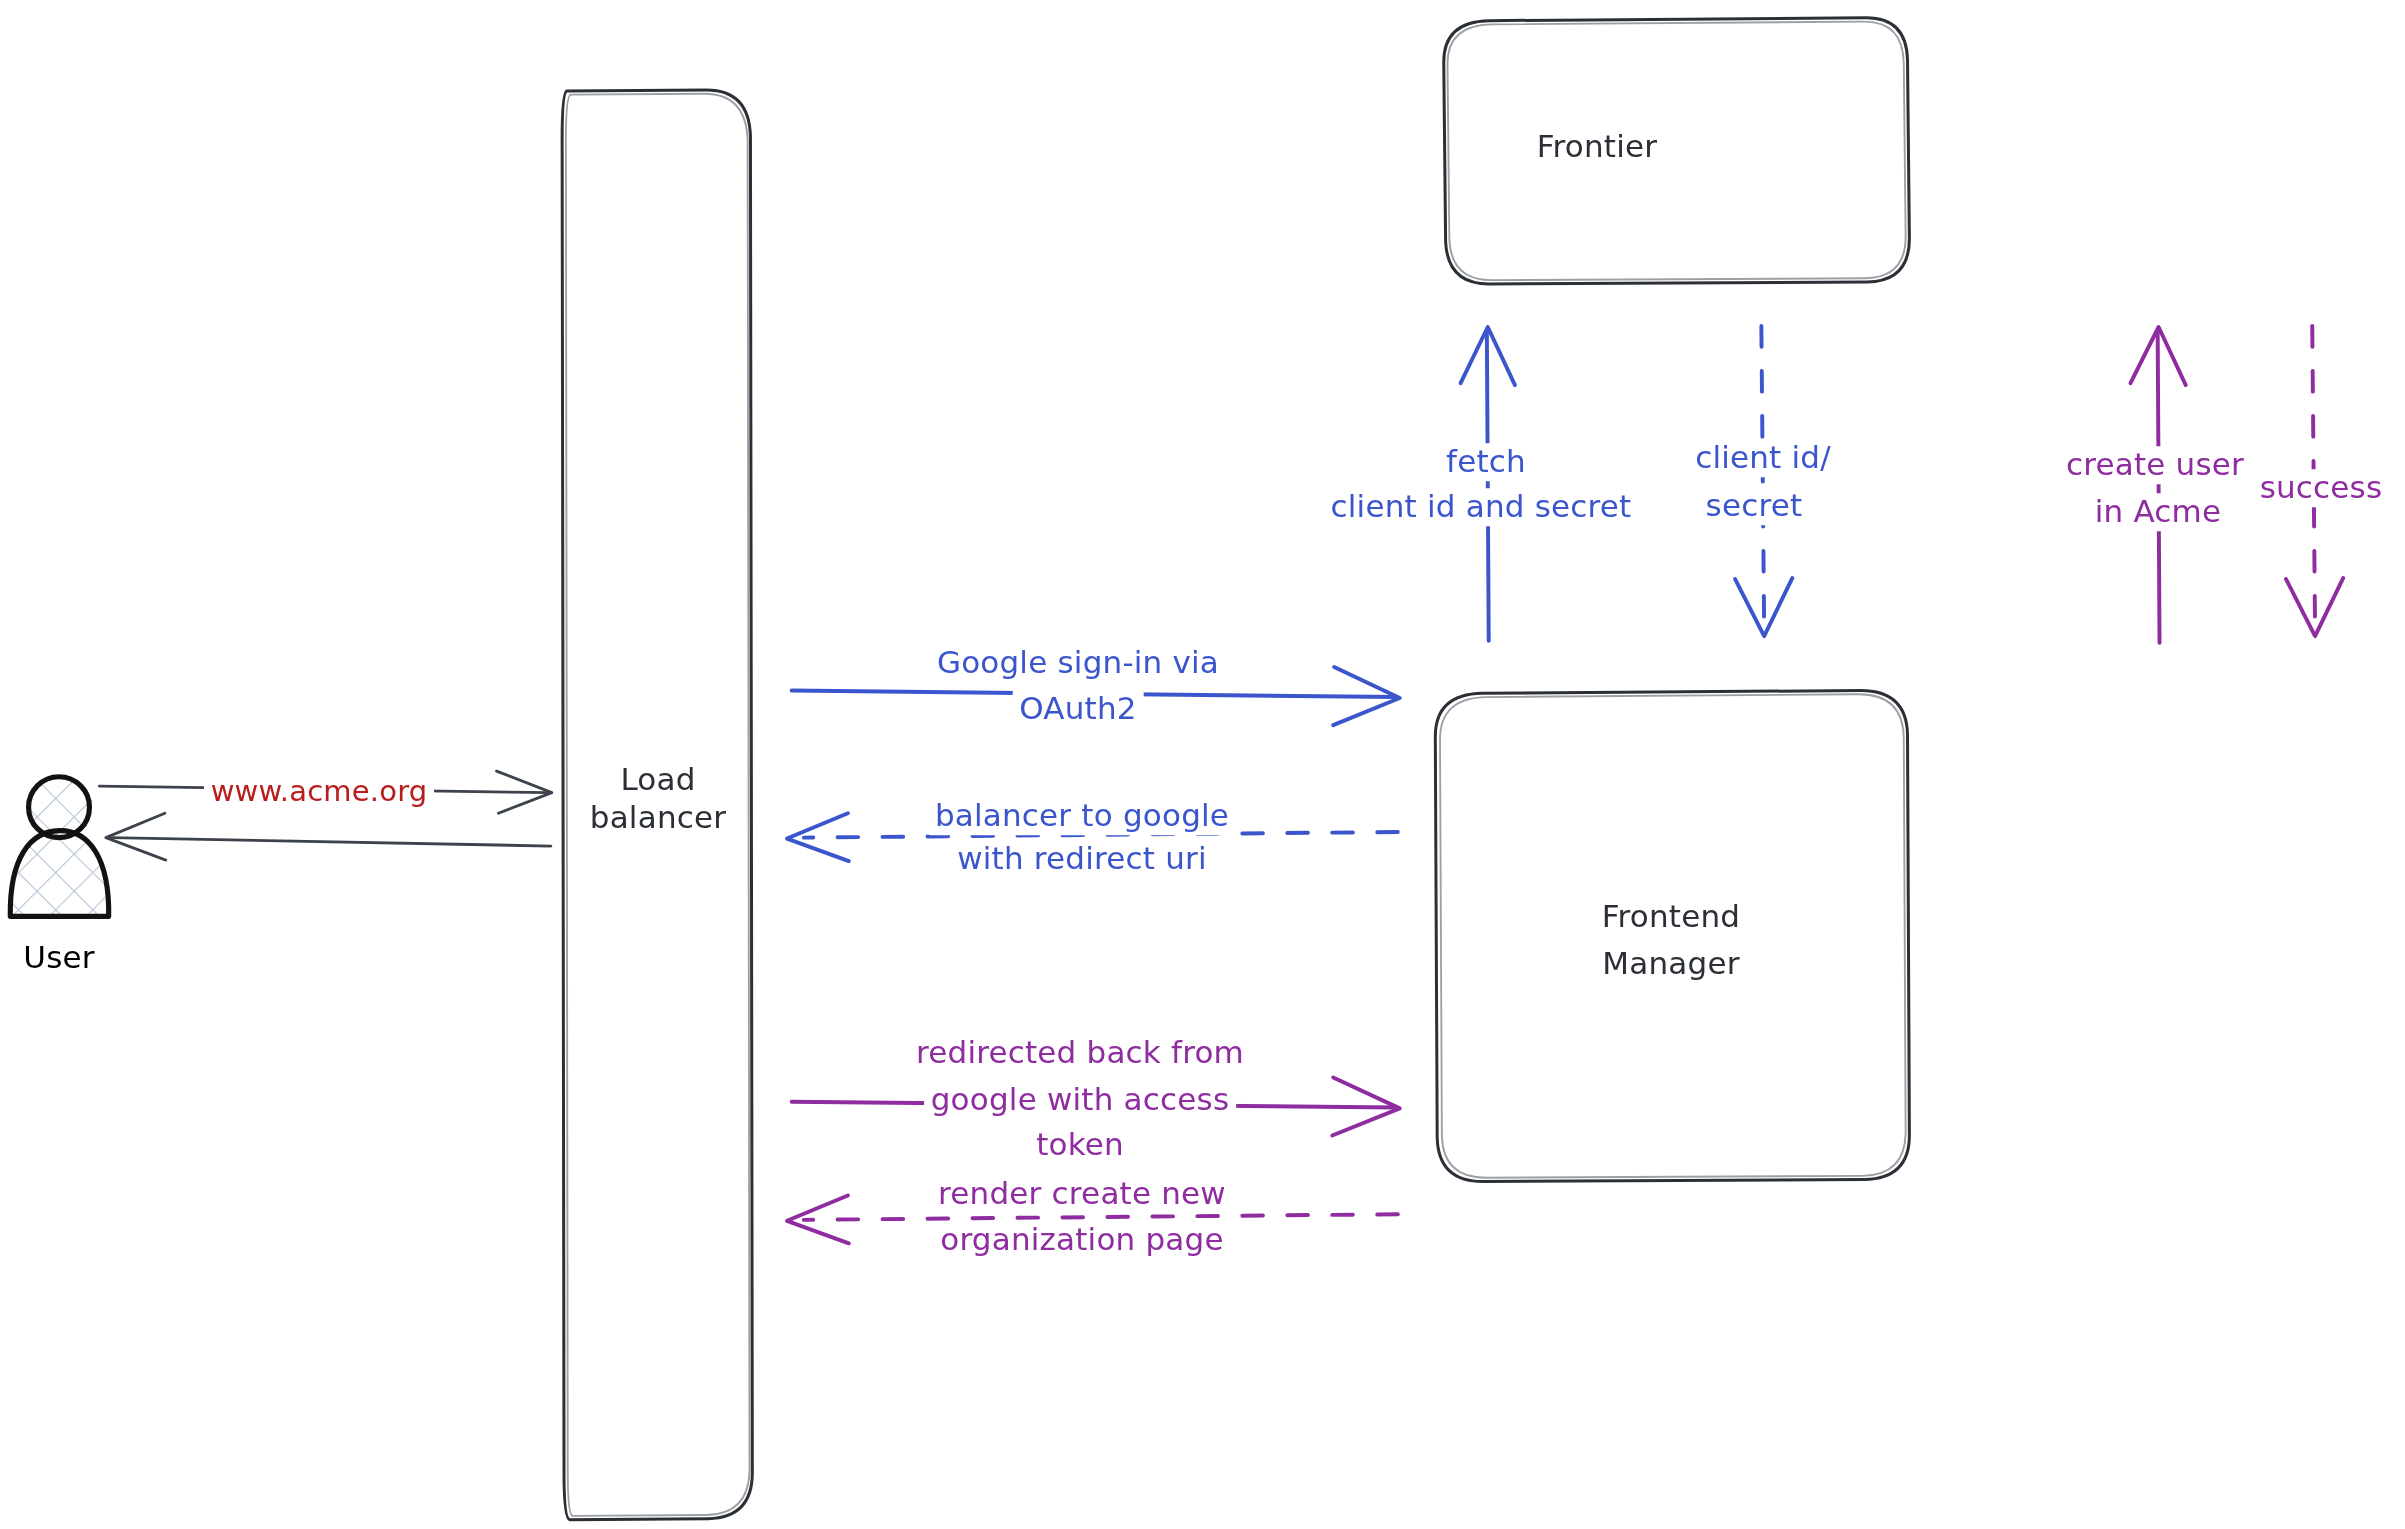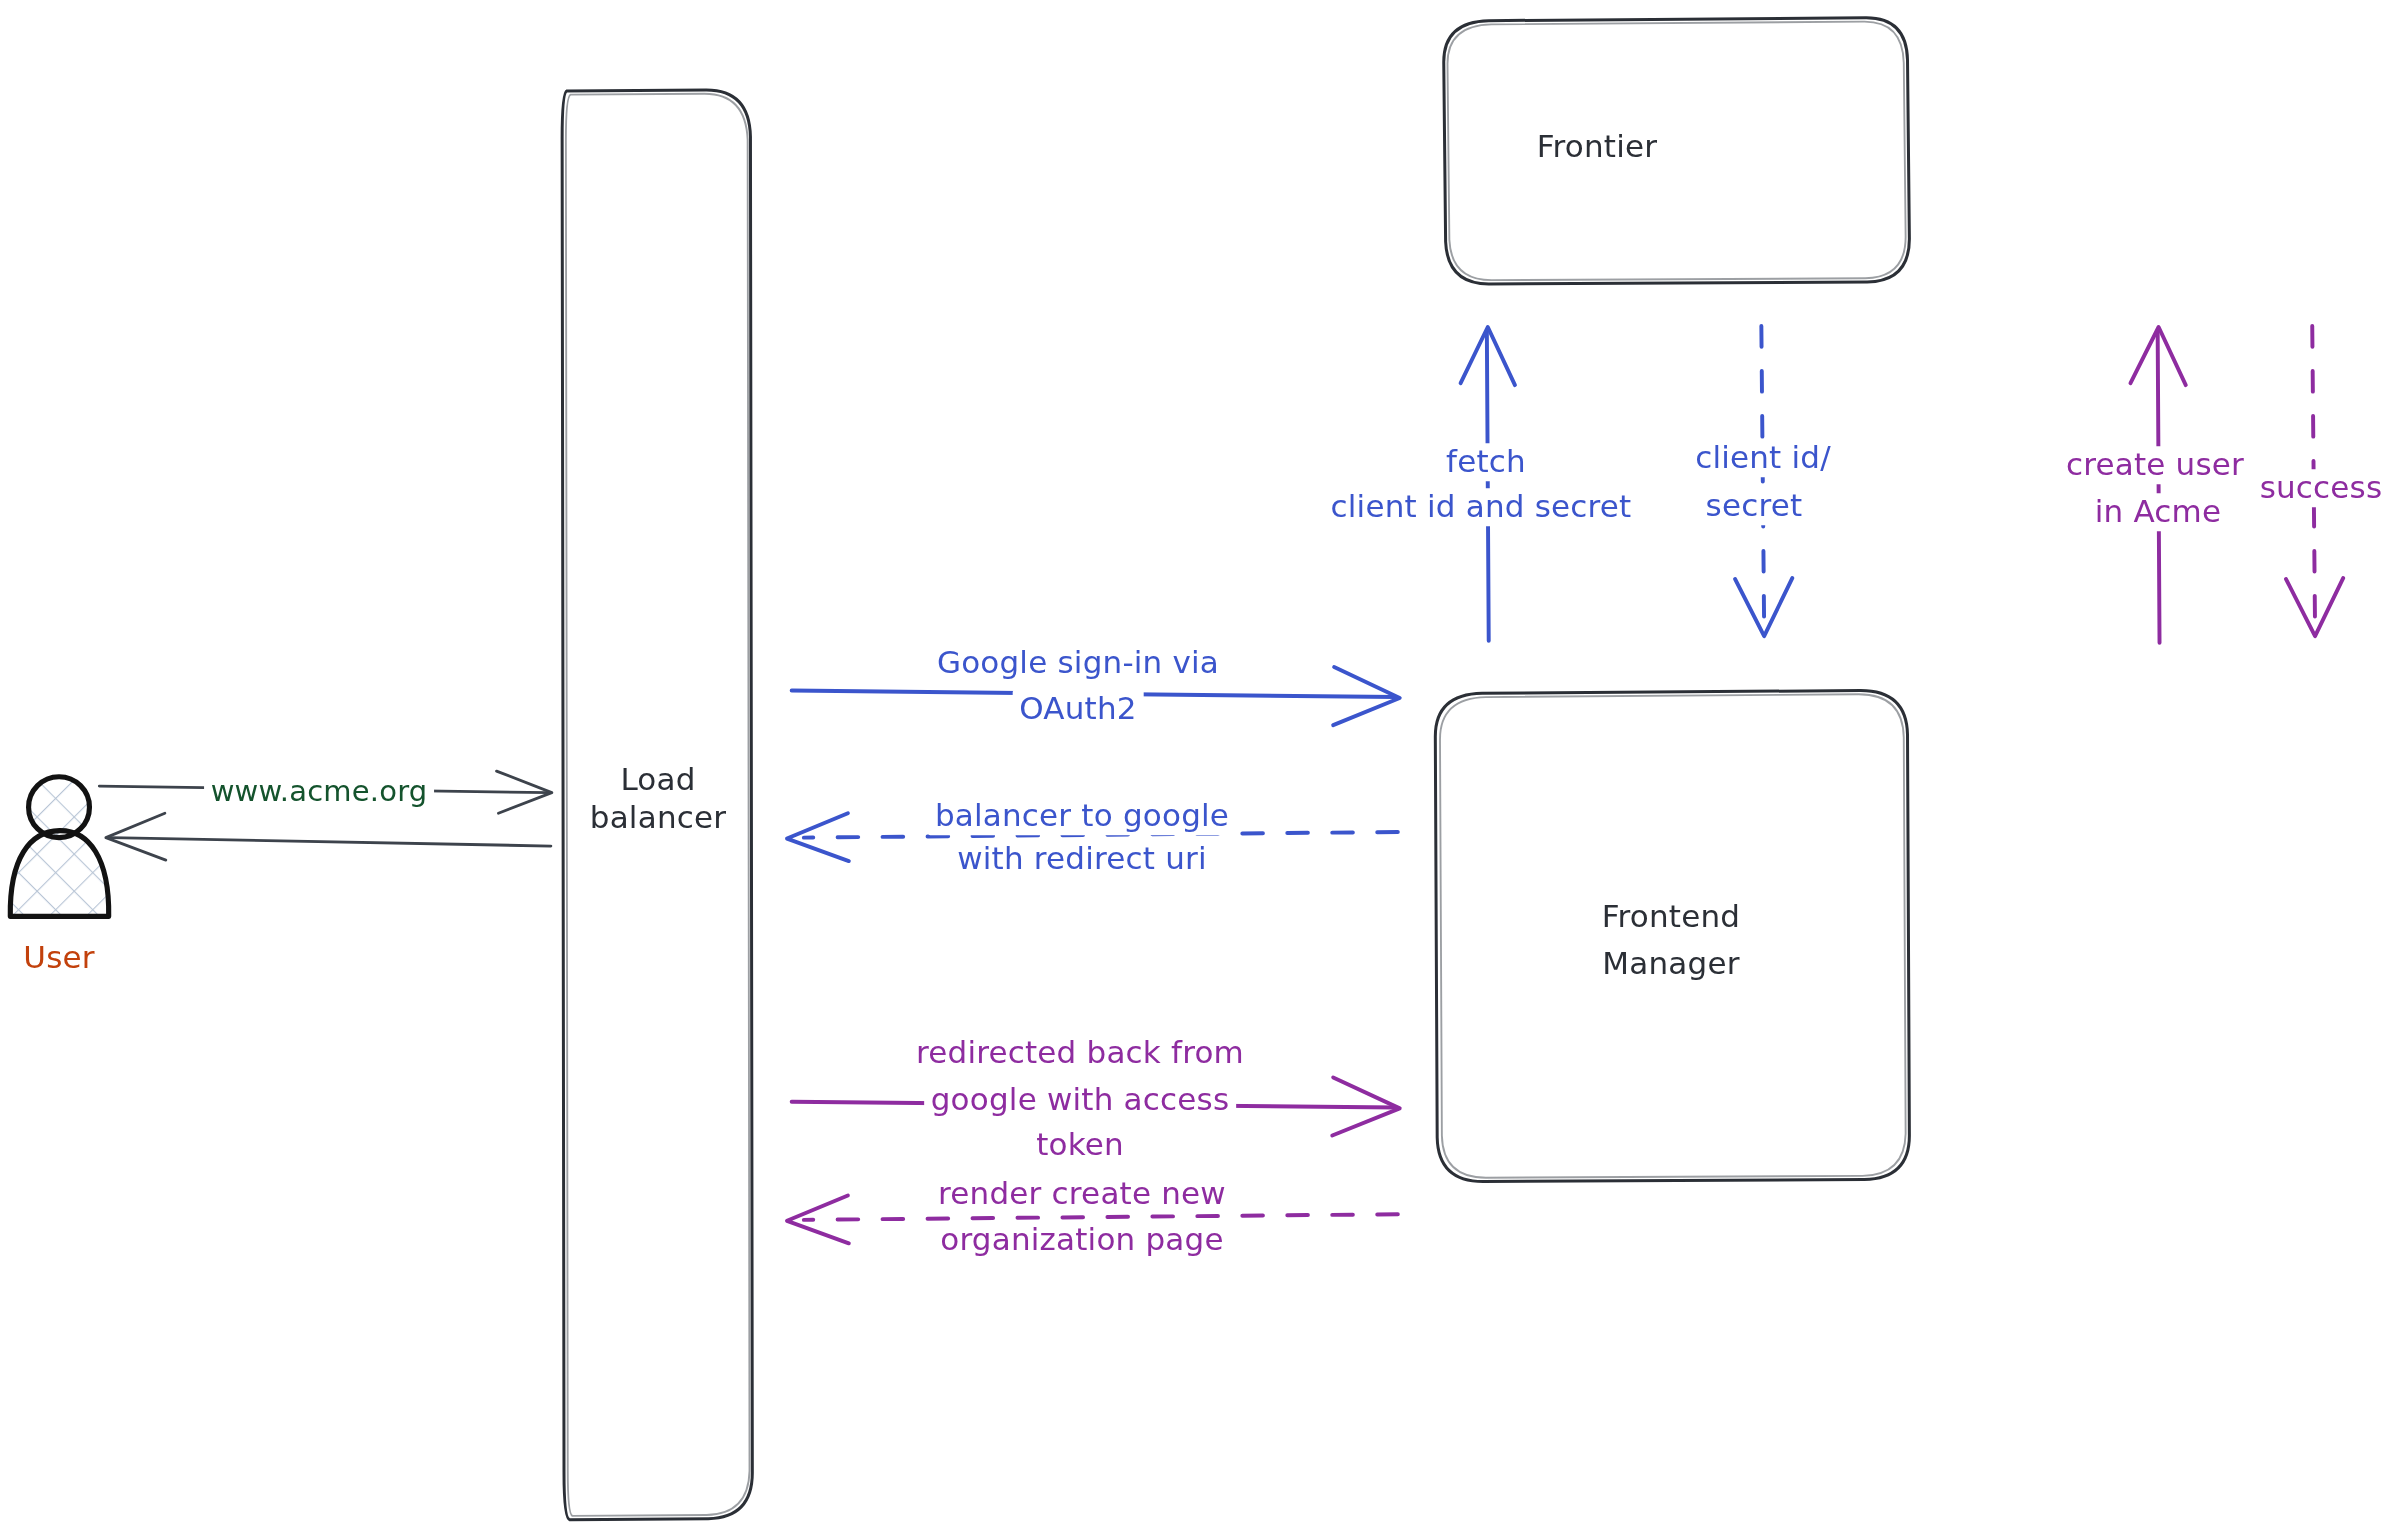--- a/index.html
+++ b/index.html
@@ -86,27 +86,27 @@
     letter-spacing: 0.2px;
     -webkit-font-smoothing: antialiased;
   }
   .txt-node {
     color: #2b2f36;
     font-size: 31px;
     text-align: center;
     transform: translate(-50%, -50%);
   }
   .txt-actor {
-    color: #c2410c;
+    color: #000000;
     font-size: 31px;
     text-align: center;
     transform: translate(-50%, -50%);
   }
   .txt-dark-edge {
-    color: #14532d;
+    color: #b91c1c;
     font-size: 29px;
     text-align: center;
     transform: translate(-50%, -50%);
   }
   .txt-blue {
     color: #3b55cc;
     font-size: 31px;
     text-align: left;
     transform: translate(-50%, -50%);
   }

